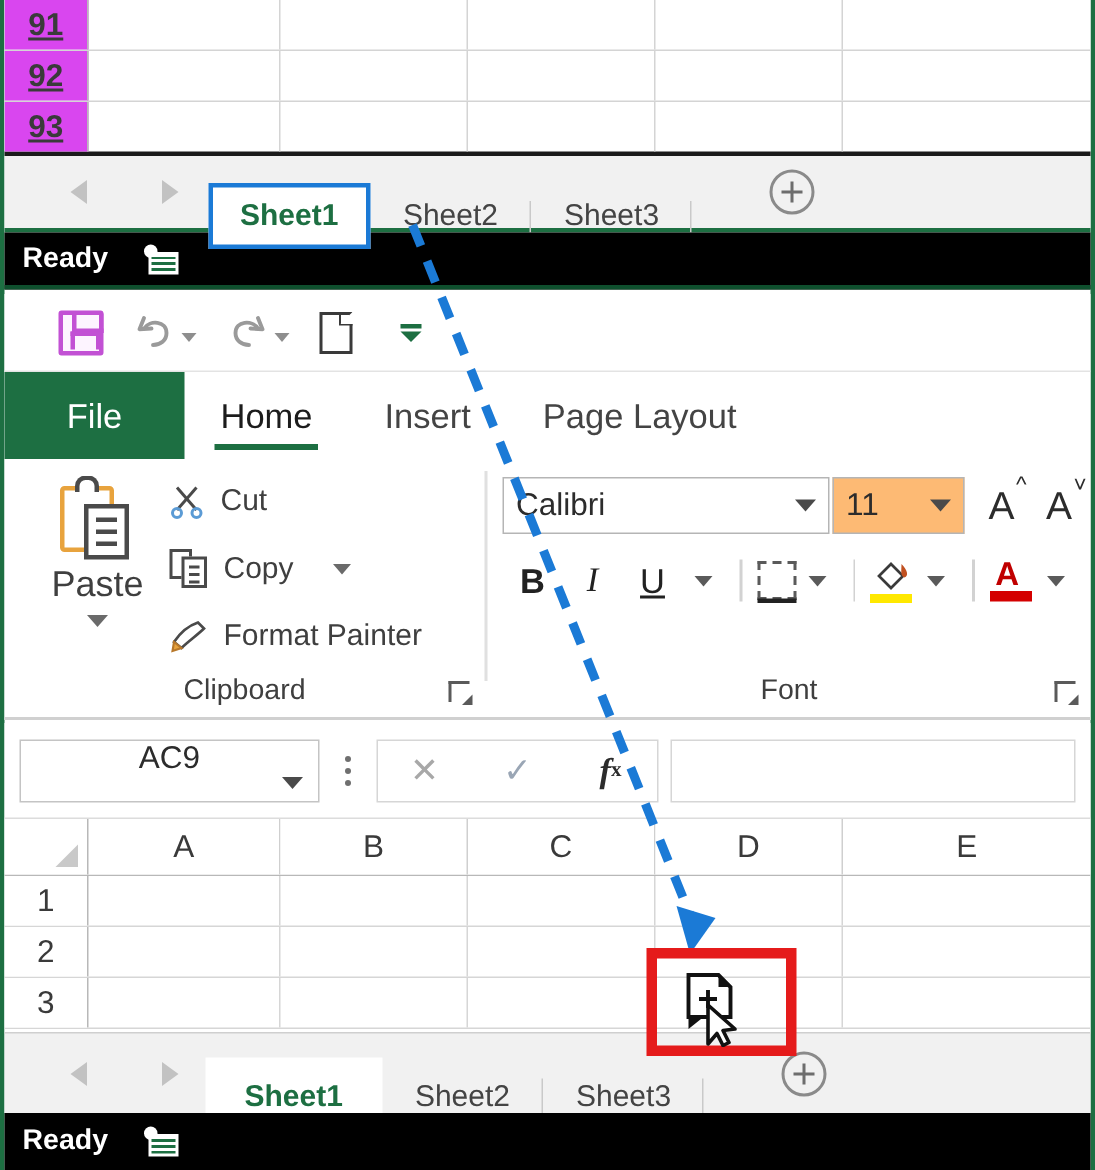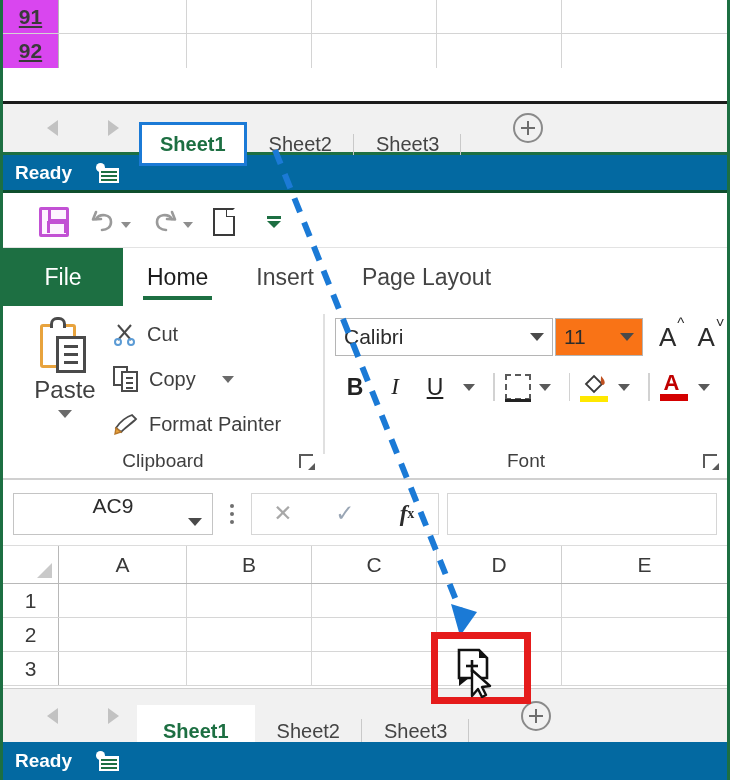--- a/index.html
+++ b/index.html
@@ -101,21 +101,21 @@
   }
   .plus-btn::before, .plus-btn::after {
     content: ""; position: absolute; background: #6d6d6d;
   }
   .plus-btn::before { left: 50%; top: 6px; width: 2px; height: 14px; margin-left: -1px; }
   .plus-btn::after  { top: 50%; left: 6px; height: 2px; width: 14px; margin-top: -1px; }
 
   
   .statusbar {
     width: 724px; height: 38px;
-    background: #0369a1;
+    background: #000000;
     display: flex; align-items: center;
     padding-left: 12px; gap: 24px;
   }
   .statusbar-top { position: absolute; left: 0; top: 155px; border-bottom: 3px solid #0e4f2d; }
   .status-text { color: #ffffff; font-size: 19px; font-weight: 700; }
   .sheet-mini-icon { width: 24px; height: 20px; position: relative; }
   .sheet-mini-icon .body {
     position: absolute; left: 3px; bottom: 0; width: 20px; height: 15px;
     background: #ffffff;
   }
@@ -286,21 +286,21 @@
   .grp-font { flex: 1; padding: 12px 0 0 10px; }
   .font-row1 { display: flex; align-items: center; gap: 0; }
   .font-name-box {
     width: 218px; height: 38px;
     border: 1.5px solid #b5b5b5; background: #ffffff;
     display: flex; align-items: center; padding: 0 8px;
     font-size: 21px; color: #2c2c2c; gap: 19px;
   }
   .font-size-box {
     width: 88px; height: 38px; margin-left: 2px;
-    border: 1.5px solid #b5b5b5; background: #f97316;
+    border: 1.5px solid #b5b5b5; background: #fdba74;
     display: flex; align-items: center; padding: 0 8px;
     font-size: 21px; color: #2c2c2c;
   }
   .box-caret {
     margin-left: auto;
     width: 0; height: 0;
     border-left: 7px solid transparent; border-right: 7px solid transparent;
     border-top: 8px solid #4a4a4a;
   }
   .grow-shrink { display: flex; align-items: center; gap: 14px; margin-left: 16px; }
@@ -467,20 +467,30 @@
       <div class="tg-cells">
         <div class="tg-cell tg-c1"></div>
         <div class="tg-cell tg-c2"></div>
         <div class="tg-cell tg-c3"></div>
         <div class="tg-cell tg-c4"></div>
         <div class="tg-cell tg-c5"></div>
       </div>
     </div>
     <div class="tg-row">
       <div class="tg-rowhead">92</div>
+      <div class="tg-cells">
+        <div class="tg-cell tg-c1"></div>
+        <div class="tg-cell tg-c2"></div>
+        <div class="tg-cell tg-c3"></div>
+        <div class="tg-cell tg-c4"></div>
+        <div class="tg-cell tg-c5"></div>
+      </div>
+    </div>
+    <div class="tg-row">
+      <div class="tg-rowhead">93</div>
       <div class="tg-cells">
         <div class="tg-cell tg-c1"></div>
         <div class="tg-cell tg-c2"></div>
         <div class="tg-cell tg-c3"></div>
         <div class="tg-cell tg-c4"></div>
         <div class="tg-cell tg-c5"></div>
       </div>
     </div>
   </div>
 

